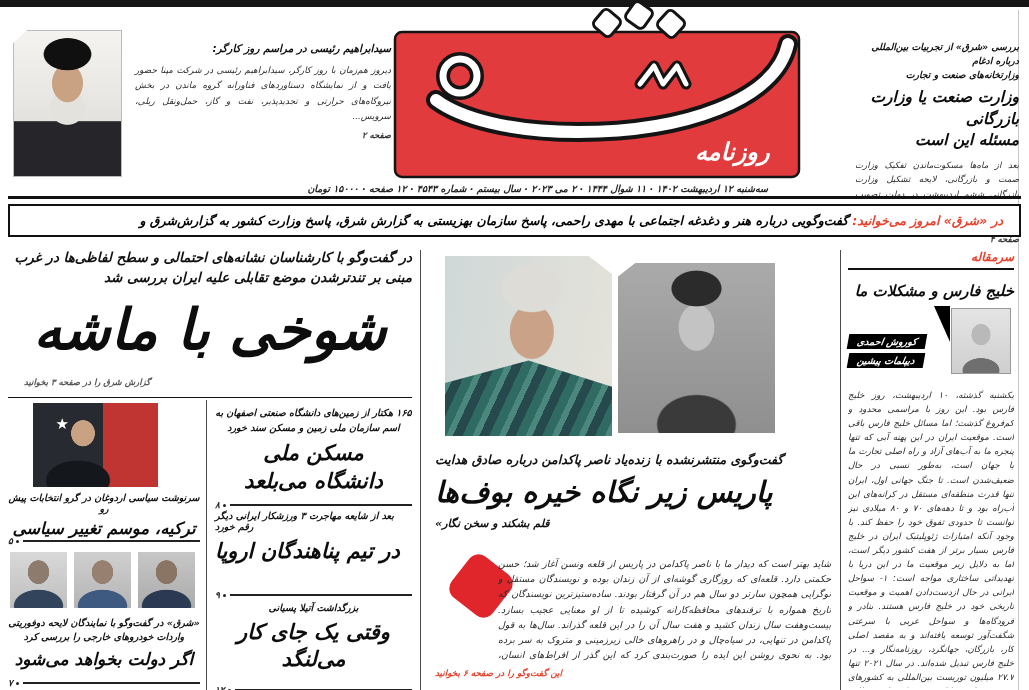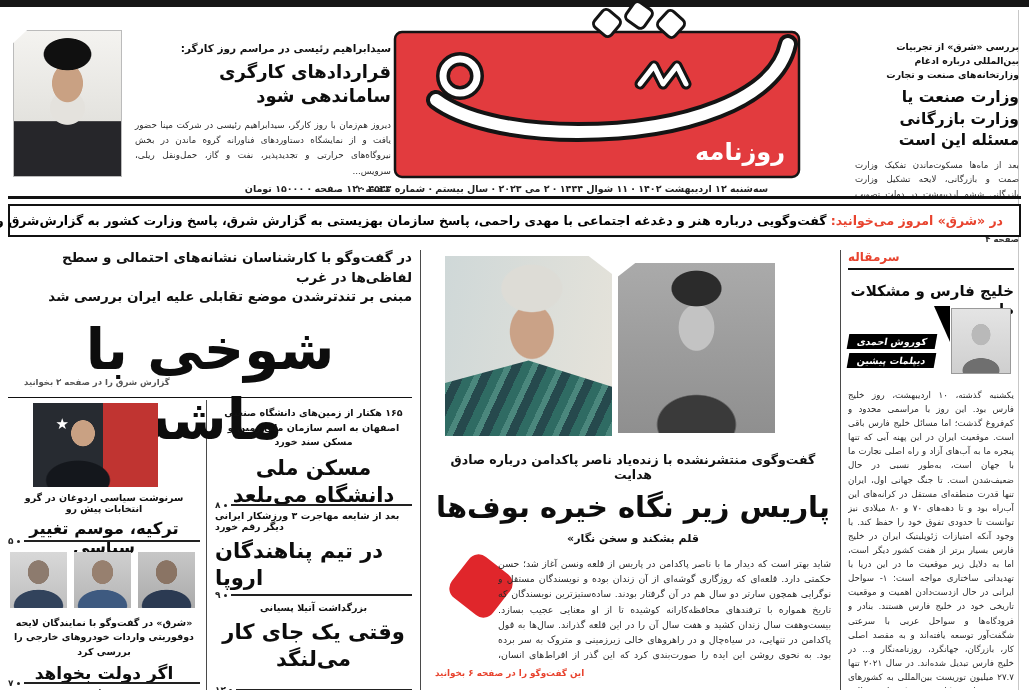--- a/index.html
+++ b/index.html
@@ -1,18 +1,18 @@
 <!DOCTYPE html>
 <html lang="fa" dir="rtl"><head>
 <meta charset="utf-8">
 <style>
   * { margin:0; padding:0; box-sizing:border-box; }
   html,body { background:#fff; }
   body { font-family:"DejaVu Sans", sans-serif; }
-  .page { position:relative; width:1029px; height:690px; background:#fff; overflow:hidden; direction:rtl; }
+  .page { position:relative; width:1029px; height:690px; background:#fff; overflow:hidden; direction:rtl;font-style:italic; }
   .abs { position:absolute; }
 
   
   .topbar { left:0; top:0; width:1029px; height:7px; background:#161616; }
   .edge-right { left:auto; right:10px; top:10px; width:1px; height:680px; background:#c7c7c7; }
 
   
   .hrule { background:#111; }
   .vdiv { background:#4a4a4a; width:1px; }
 
@@ -102,24 +102,20 @@
 <body>
 
 <div class="page">
 
   <div class="abs topbar"></div>
   <div class="abs edge-right"></div>
 
   <div class="abs photo ph-raisi" style="left:13px;top:30px;width:109px;height:147px;"></div>
   <div class="abs" style="left:135px;top:42px;width:256px;text-align:right;">
     <div class="kick" style="font-size:10.5px;">سیدابراهیم رئیسی در مراسم روز کارگر:</div>
-    <div class="hl" style="font-size:18px;margin-top:6px;line-height:1.35;">
-      <div>قراردادهای کارگری</div>
-      <div>ساماندهی شود</div>
-    </div>
     <div class="body-txt" style="font-size:8.8px;line-height:1.75;margin-top:9px;">دیروز هم‌زمان با روز کارگر، سیدابراهیم رئیسی در شرکت مپنا حضور یافت و از نمایشگاه دستاوردهای فناورانه گروه ماندن در بخش نیروگاه‌های حرارتی و تجدیدپذیر، نفت و گاز، حمل‌ونقل ریلی، سرویس...</div>
     <div class="pref" style="margin-top:5px;">صفحه ۲</div>
   </div>
 
   <svg class="abs logo-svg" width="410" height="178" viewBox="0 0 410 178">
     <rect x="3" y="30" width="404" height="145" rx="7" fill="#e23b3e" stroke="#141414" stroke-width="2.5"></rect>
     <g transform="rotate(40 215 21)">
         <rect x="204" y="10" width="22" height="22" rx="5" fill="#fff" stroke="#141414" stroke-width="3"></rect>
       </g>
     <g transform="rotate(35 247 13)">
@@ -171,30 +167,30 @@
     </div>
     <div class="hl" style="font-size:56px;line-height:1.25;text-align:center;margin-top:8px;">شوخی با ماشه</div>
   </div>
   <div class="abs" style="left:24px;top:377px;font-size:8.5px;font-weight:700;color:#555;">گزارش شرق را در صفحه ۳ بخوانید</div>
 
   <div class="abs photo ph-pakdaman" style="left:445px;top:256px;width:167px;height:180px;">
     <div class="scarf"></div>
   </div>
   <div class="abs photo ph-hedayat" style="left:618px;top:263px;width:157px;height:170px;"></div>
 
-  <div class="abs" style="left:435px;top:452px;width:396px;text-align:center;">
+  <div class="abs" style="left:435px;top:452px;width:396px;text-align:left;">
     <div class="kick" style="font-size:12.5px;">گفت‌وگوی منتشرنشده با زنده‌یاد ناصر پاکدامن درباره صادق هدایت</div>
     <div class="hl" style="font-size:29px;margin-top:8px;">پاریس زیر نگاه خیره بوف‌ها</div>
     <div class="kick" style="font-size:11px;margin-top:8px;">قلم بشکند و سخن نگار»</div>
   </div>
   <div class="abs quote-diamond" style="left:455px;top:560px;"></div>
   <div class="abs body-txt" style="left:498px;top:556px;width:333px;font-size:9.4px;line-height:1.62;height:106px;overflow:hidden;">شاید بهتر است که دیدار ما با ناصر پاکدامن در پاریس از قلعه ونسن آغاز شد؛ حسن حکمتی دارد. قلعه‌ای که روزگاری گوشه‌ای از آن زندان بوده و نویسندگان مستقل و نوگرایی همچون سارتر دو سال هم در آن گرفتار بودند. ساده‌ستیزترین نویسندگان که تاریخ همواره با ترفندهای محافظه‌کارانه کوشیده تا از او معنایی عجیب بسازد. بیست‌وهفت سال زندان کشید و هفت سال آن را در این قلعه گذراند. سال‌ها به قول پاکدامن در تنهایی، در سیاه‌چال و در راهروهای خالی زیرزمینی و متروک به سر برده بود. به نحوی روشن این ایده را صورت‌بندی کرد که این گذر از افراط‌های انسان، مستلزم راز، تاریکی، هلاک و تنهایی غیرقابل نقض است. همان هلاک و تنهایی که صادق هدایت، مطرح‌ترین نویسنده مدرن ایران، تجربه کرده و دست بر قضا در فاصله‌ای نه‌چندان دور از این قلعه در پاریس خود را از شر آن خلاص کرد. سکوت غریبی بر قلعه حاکم است. هوا هنوز روشن است و سردی پاییزی پاریس با گرمای تحریک آفتاب تا حدی جبران می‌شود. دکتر پاکدامن از تاریخی می‌گوید که در این قلعه سپری شده است.</div>
   <div class="abs redtxt" style="left:435px;top:668px;font-size:8.8px;font-weight:700;">این گفت‌وگو را در صفحه ۶ بخوانید</div>
 
-  <div class="abs ed-label" style="left:848px;top:250px;width:166px;text-align:left;">سرمقاله</div>
+  <div class="abs ed-label" style="left:848px;top:250px;width:166px;text-align:right;">سرمقاله</div>
   <div class="abs hrule" style="left:848px;top:268px;width:166px;height:2px;"></div>
   <div class="abs hl" style="left:848px;top:282px;width:166px;font-size:15px;text-align:right;">خلیج فارس و مشکلات ما</div>
   <div class="abs photo ph-columnist" style="left:951px;top:308px;width:60px;height:66px;"></div>
   <div class="abs wedge" style="left:934px;top:306px;"></div>
   <div class="abs" style="left:848px;top:330px;width:100px;text-align:left;">
     <span class="badge">کوروش احمدی</span><br>
     <span class="badge" style="margin-top:4px;">دیپلمات پیشین</span>
   </div>
   <div class="abs body-txt" style="left:848px;top:388px;width:166px;font-size:8.7px;line-height:1.62;height:300px;overflow:hidden;">یکشنبه گذشته، ۱۰ اردیبهشت، روز خلیج فارس بود. این روز با مراسمی محدود و کم‌فروغ گذشت؛ اما مسائل خلیج فارس باقی است. موقعیت ایران در این پهنه آبی که تنها پنجره ما به آب‌های آزاد و راه اصلی تجارت ما با جهان است، به‌طور نسبی در حال ضعیف‌شدن است. تا جنگ جهانی اول، ایران تنها قدرت منطقه‌ای مستقل در کرانه‌های این آب‌راه بود و تا دهه‌های ۷۰ و ۸۰ میلادی نیز توانست تا حدودی تفوق خود را حفظ کند. با وجود آنکه امتیازات ژئوپلیتیک ایران در خلیج فارس بسیار برتر از هفت کشور دیگر است، اما به دلایل زیر موقعیت ما در این دریا با تهدیداتی ساختاری مواجه است: ۱- سواحل ایرانی در حال ازدست‌دادن اهمیت و موقعیت تاریخی خود در خلیج فارس هستند. بنادر و فرودگاه‌ها و سواحل عربی با سرعتی شگفت‌آور توسعه یافته‌اند و به مقصد اصلی کار، بازرگان، جهانگرد، روزنامه‌نگار و... در خلیج فارس تبدیل شده‌اند. در سال ۲۰۲۱ تنها ۲۷.۷ میلیون توریست بین‌المللی به کشورهای عضو شورای همکاری سفر کرده‌اند. مطابق شاخص عملکرد بنادر جهانی که از طرف بانک جهانی و GMECFF منتشر می‌شود، چهار بندر در جنوب خلیج فارس در بین پنج بندر با بهترین عملکرد در سال ۲۰۲۱ در سطح جهانی بوده‌اند. فرودگاه دوبی نیز با جابه‌جایی حدود ۹۰ میلیون مسافر در سال، سومین فرودگاه بزرگ جهان از نظر تردد مسافر بین‌المللی است. سواحل عربی همچنین از نظر تراکم حضور رسانه‌ها و خبرنگاران بین‌المللی و نیز برگزاری مسابقات ورزشی در موقعیتی ممتاز برای جذب فرصت‌ها قرار گرفته‌اند...</div>
 

